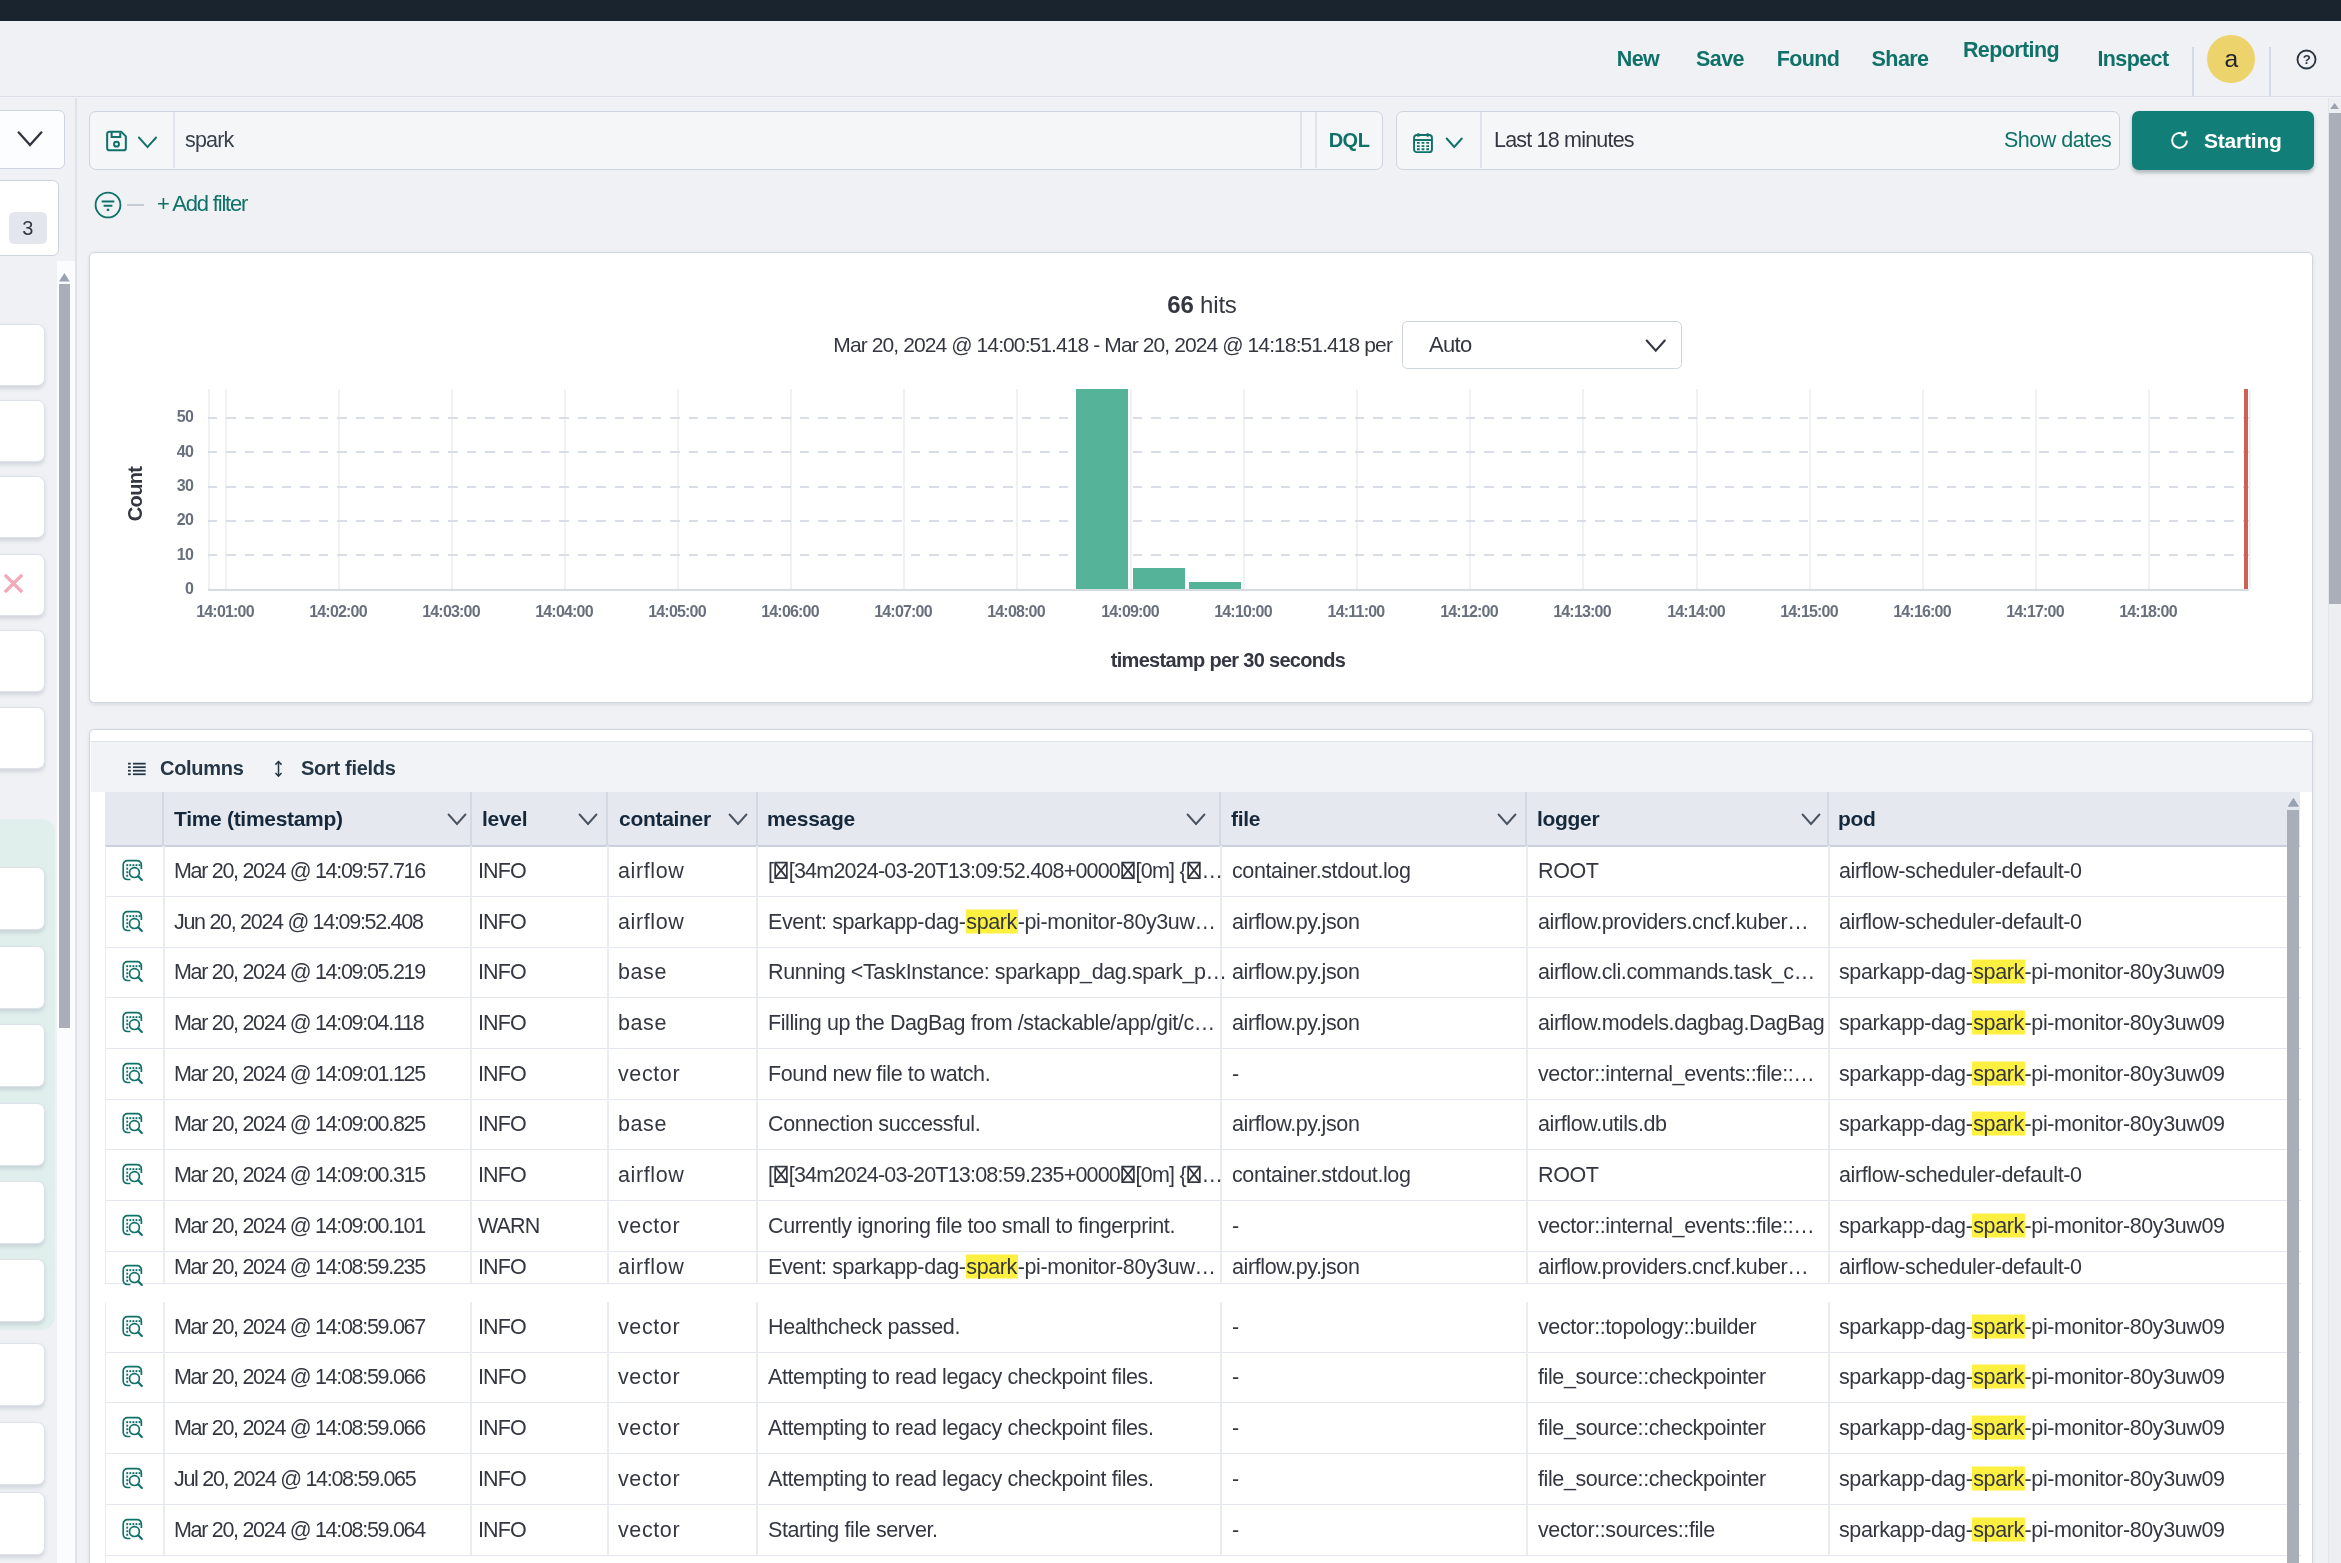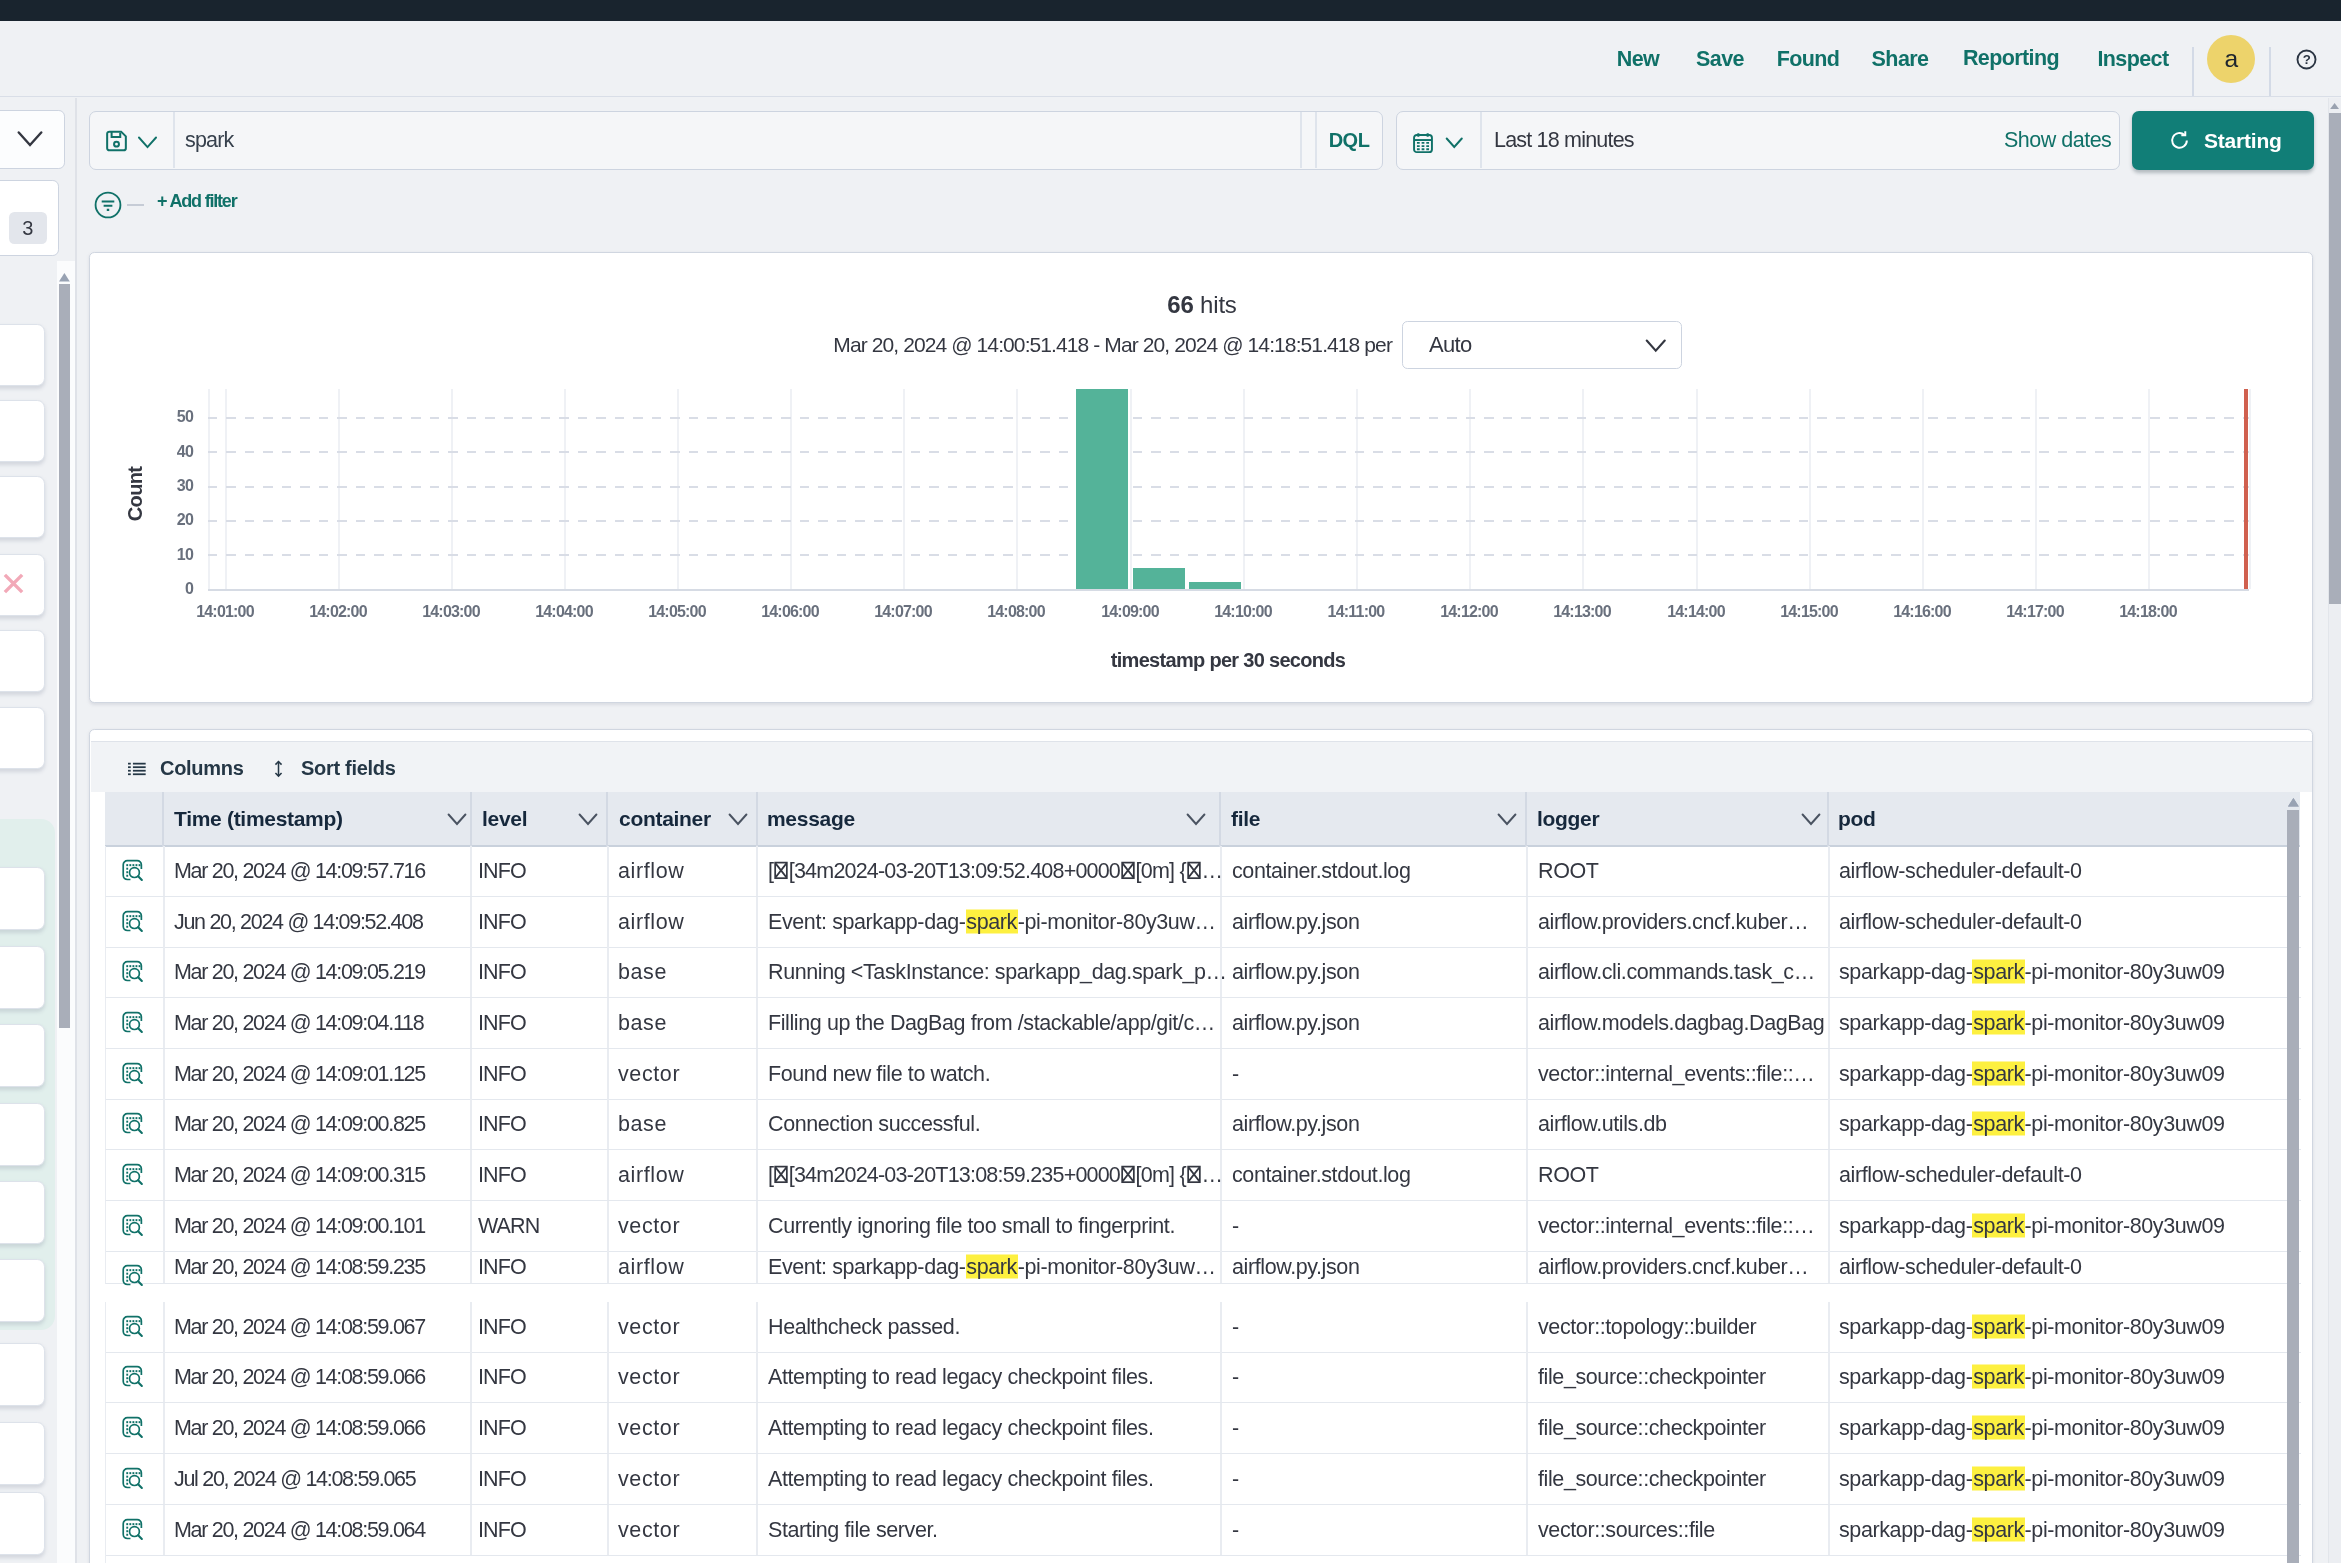--- a/index.html
+++ b/index.html
@@ -35,21 +35,21 @@
 .fieldbox { position:absolute; left:-17px; width:62px; background:#fff; border:0.8px solid #dde2ea;
            border-radius:7.7px; box-shadow:0 2.3px 3.8px rgba(130,140,160,0.25); }
 
 </style></head><body>
 <div class="abs topbar"></div>
 <div class="abs hdr"></div>
 <div class="abs nav" style="left:1638px;top:47px;transform:translateX(-50%)">New</div>
 <div class="abs nav" style="left:1720px;top:47px;transform:translateX(-50%)">Save</div>
 <div class="abs nav" style="left:1808px;top:47px;transform:translateX(-50%)">Found</div>
 <div class="abs nav" style="left:1900px;top:47px;transform:translateX(-50%)">Share</div>
-<div class="abs nav" style="left:2011px;top:46px;transform:translateX(-50%)">Reporting</div>
+<div class="abs nav" style="left:2011px;top:38px;transform:translateX(-50%)">Reporting</div>
 <div class="abs nav" style="left:2133px;top:47px;transform:translateX(-50%)">Inspect</div>
 <div class="abs vline" style="left:2192px;top:47px;height:49px"></div>
 <div class="abs vline" style="left:2269px;top:47px;height:49px"></div>
 <div class="abs avatar" style="left:2207px;top:35px">a</div>
 <svg class="abs" style="left:2296px;top:49px" width="21" height="21" viewBox="0 0 27 27">
     <circle cx="13.5" cy="13.5" r="11.6" fill="none" stroke="#2a3442" stroke-width="2.4"></circle>
     <text x="13.5" y="19.5" font-size="17" font-weight="700" fill="#2a3442" text-anchor="middle" font-family="Liberation Sans">?</text>
   </svg>
 <div class="abs" style="left:-9.2px;top:110px;width:74px;height:59px;background:#fcfdfe;border:1.5px solid #cdd4e0;border-radius:6.2px"></div>
 <svg style="position:absolute;left:17px;top:131px" width="26" height="17" viewBox="0 0 34 22.700000000000003">
@@ -92,21 +92,21 @@
 <svg class="abs" style="left:2169px;top:130px" width="21" height="21" viewBox="0 0 16 16">
     <path d="M13.6 8 a5.6 5.6 0 1 1 -1.8 -4.2" fill="none" stroke="#fff" stroke-width="1.5"></path>
     <path d="M12.4 1 v3 h-3" fill="none" stroke="#fff" stroke-width="1.5"></path>
   </svg>
 <div class="abs" style="left:2204px;top:129px;font-size:21px;font-weight:700;color:#fff;letter-spacing:-0.2px">Starting</div>
 <svg class="abs" style="left:94px;top:191px" width="28" height="28" viewBox="0 0 16 16">
     <circle cx="8" cy="8" r="7.1" fill="none" stroke="#107168" stroke-width="1.05"></circle>
     <path d="M4.4 6 h7.2 M5.5 8.4 h5 M7.3 10.8 h1.4" stroke="#107168" stroke-width="1.2"></path>
   </svg>
 <div class="abs" style="left:127px;top:204px;width:17px;height:2.3px;background:#c6ccd6"></div>
-<div class="abs teal" style="left:157px;top:191px;font-size:18px;letter-spacing:-1.2px;font-weight:700">+ Add filter</div>
+<div class="abs teal" style="left:157px;top:191px;font-size:22px;letter-spacing:-1.2px;font-weight:400">+ Add filter</div>
 <div class="abs panel" style="left:89px;top:252px;width:2224px;height:451px"></div>
 <div class="abs" style="left:1202px;top:291px;transform:translateX(-50%);font-size:24px;letter-spacing:-0.2px"><b>66</b> hits</div>
 <div class="abs" style="left:1392px;top:333px;transform:translateX(-100%);font-size:21px;letter-spacing:-0.9px;white-space:nowrap">Mar 20, 2024 @ 14:00:51.418 - Mar 20, 2024 @ 14:18:51.418 per</div>
 <div class="abs" style="left:1402px;top:321px;width:280px;height:48px;background:#fff;border:1.5px solid #cdd4e0;border-radius:5.4px"></div>
 <div class="abs" style="left:1429px;top:332px;font-size:22px">Auto</div>
 <svg style="position:absolute;left:1645px;top:339px" width="21.5" height="14.6" viewBox="0 0 28 19.400000000000002">
     <path d="M2 2 L14.0 15.400000000000002 L26 2" fill="none" stroke="#343741" stroke-width="2.8" stroke-linecap="round"></path>
   </svg>
 <div class="vgrid" style="left:225px;top:389px;height:200px"></div>
 <div class="vgrid" style="left:338px;top:389px;height:200px"></div>

